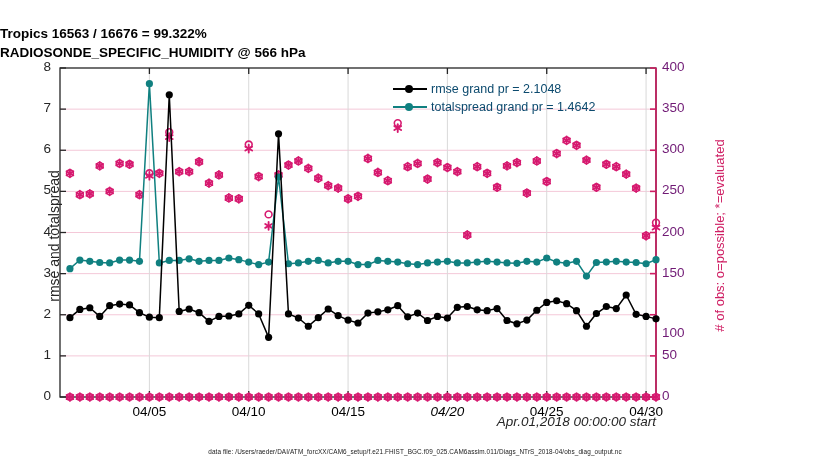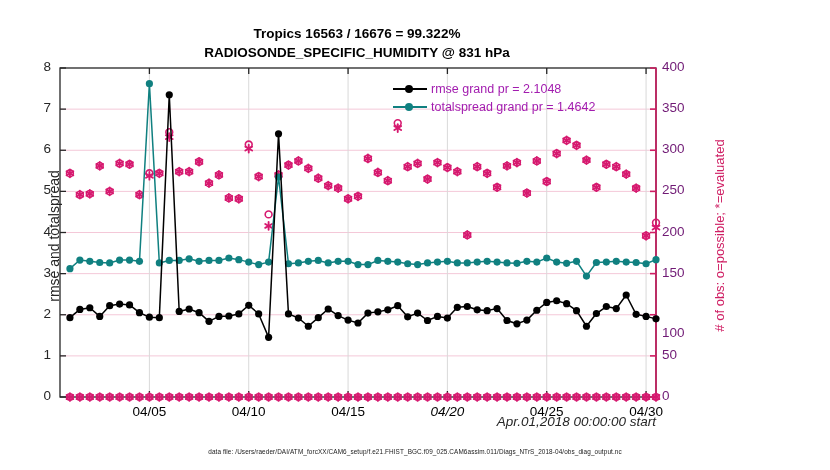--- a/index.html
+++ b/index.html
@@ -15,21 +15,21 @@
   #figure {
     position: absolute;
     left: 0; top: 0;
     width: 830px; height: 470px;
     background: #ffffff;
   }
   .title-block {
     position: absolute;
     left: 0; top: 24px;
     width: 714px;
-    text-align: center;
+    text-align: left;
     font-weight: bold;
     font-size: 13.5px;
     color: #000000;
     line-height: 19px;
   }
   .title-line { display: block; white-space: nowrap; }
 
   
   .ylabel-left {
     position: absolute;
@@ -119,32 +119,32 @@
     white-space: nowrap;
   }
   .legend-swatch { width: 36px; height: 14px; position: relative; flex: none; }
   .legend-swatch .lswline {
     position: absolute; left: 1px; right: 1px; top: 6px; height: 2px;
   }
   .legend-swatch .lswdot {
     position: absolute; left: 13px; top: 3px;
     width: 8px; height: 8px; border-radius: 50%;
   }
-  .legend-label { color: #a21caf; padding-left: 3px; }
+  .legend-label { color: #0c4a6e; padding-left: 3px; }
 
   svg { display: block; }
 </style>
 </head>
 <body>
 
 <div id="figure">
 
   <div class="title-block">
     <span class="title-line">Tropics 16563 / 16676 = 99.322%</span>
-    <span class="title-line">RADIOSONDE_SPECIFIC_HUMIDITY @ 831 hPa</span>
+    <span class="title-line">RADIOSONDE_SPECIFIC_HUMIDITY @ 566 hPa</span>
   </div>
 
   <div class="ylabel-left">rmse and totalspread</div>
   <div class="ylabel-right"># of obs: o=possible; *=evaluated</div>
   <div class="xlabel">Apr.01,2018 00:00:00 start</div>
   <div class="footer">data file: /Users/raeder/DAI/ATM_forcXX/CAM6_setup/f.e21.FHIST_BGC.f09_025.CAM6assim.011/Diags_NTrS_2018-04/obs_diag_output.nc</div>
 
   <svg id="plot" width="830" height="470" style="position:absolute;left:0;top:0;">
       <line x1="60" y1="355.875" x2="656" y2="355.875" stroke="#f4c8d8" stroke-width="1"></line>
       <line x1="60" y1="314.75" x2="656" y2="314.75" stroke="#f4c8d8" stroke-width="1"></line>

